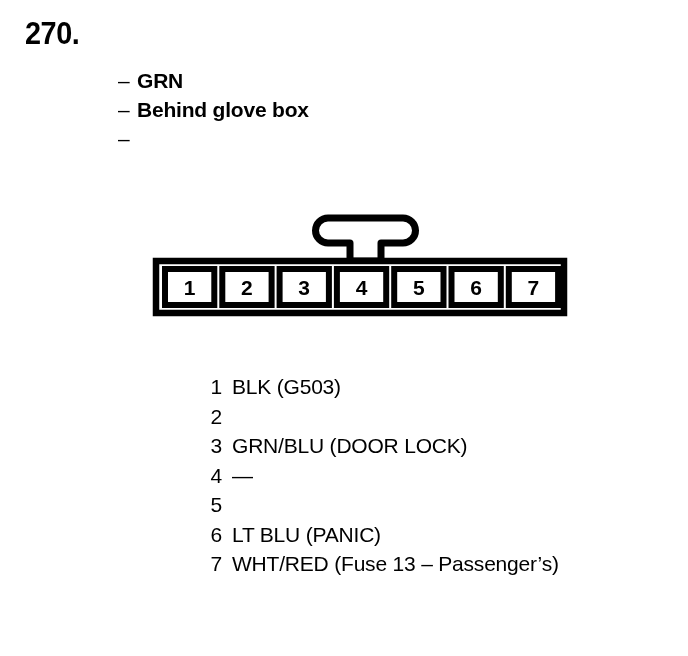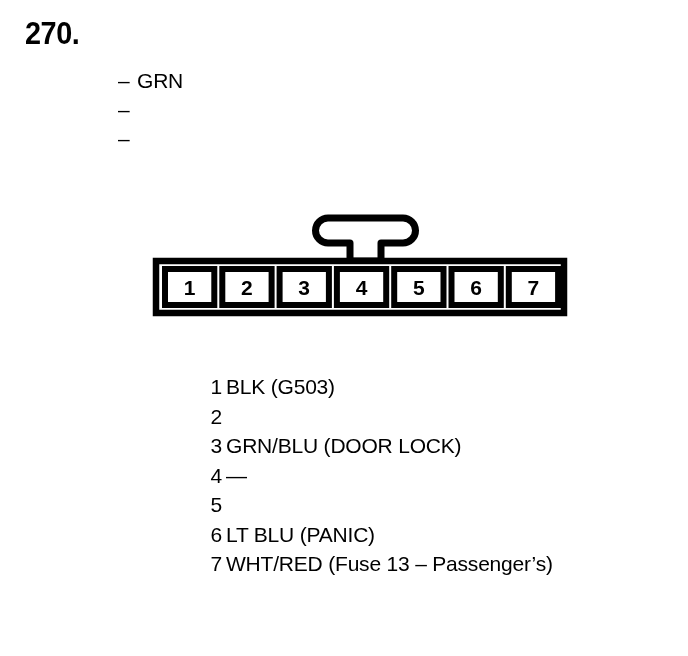--- a/index.html
+++ b/index.html
@@ -47,20 +47,21 @@
     line-height: 29px;
     white-space: nowrap;
     letter-spacing: -0.2px;
   }
   .note-dash {
     width: 19px;
     flex: 0 0 19px;
   }
   .note-text {
     flex: 0 1 auto;
+    font-weight: bold;
   }
 
   
   #connector {
     position: absolute;
     left: 150px;
     top: 205px;
   }
 
   
@@ -76,38 +77,39 @@
     line-height: 29.5px;
     white-space: nowrap;
     letter-spacing: -0.2px;
   }
   .pin-num {
     width: 22px;
     flex: 0 0 22px;
     text-align: right;
   }
   .pin-desc {
-    margin-left: 4px;
+    margin-left: 10px;
     text-align: center;
   }
 </style>
 </head>
 <body>
 
 <div id="title-block">
   <span id="title-number">270.</span>
 </div>
 
 <div id="notes">
   <div class="note-line">
     <span class="note-dash">–</span>
     <span class="note-text">GRN</span>
   </div>
   <div class="note-line">
     <span class="note-dash">–</span>
+    <span class="note-text">Behind glove box</span>
   </div>
   <div class="note-line">
     <span class="note-dash">–</span>
   </div>
 </div>
 
 <div id="connector">
   <svg width="430" height="120" viewBox="0 0 430 120">
 
     <path d="M 178 13

